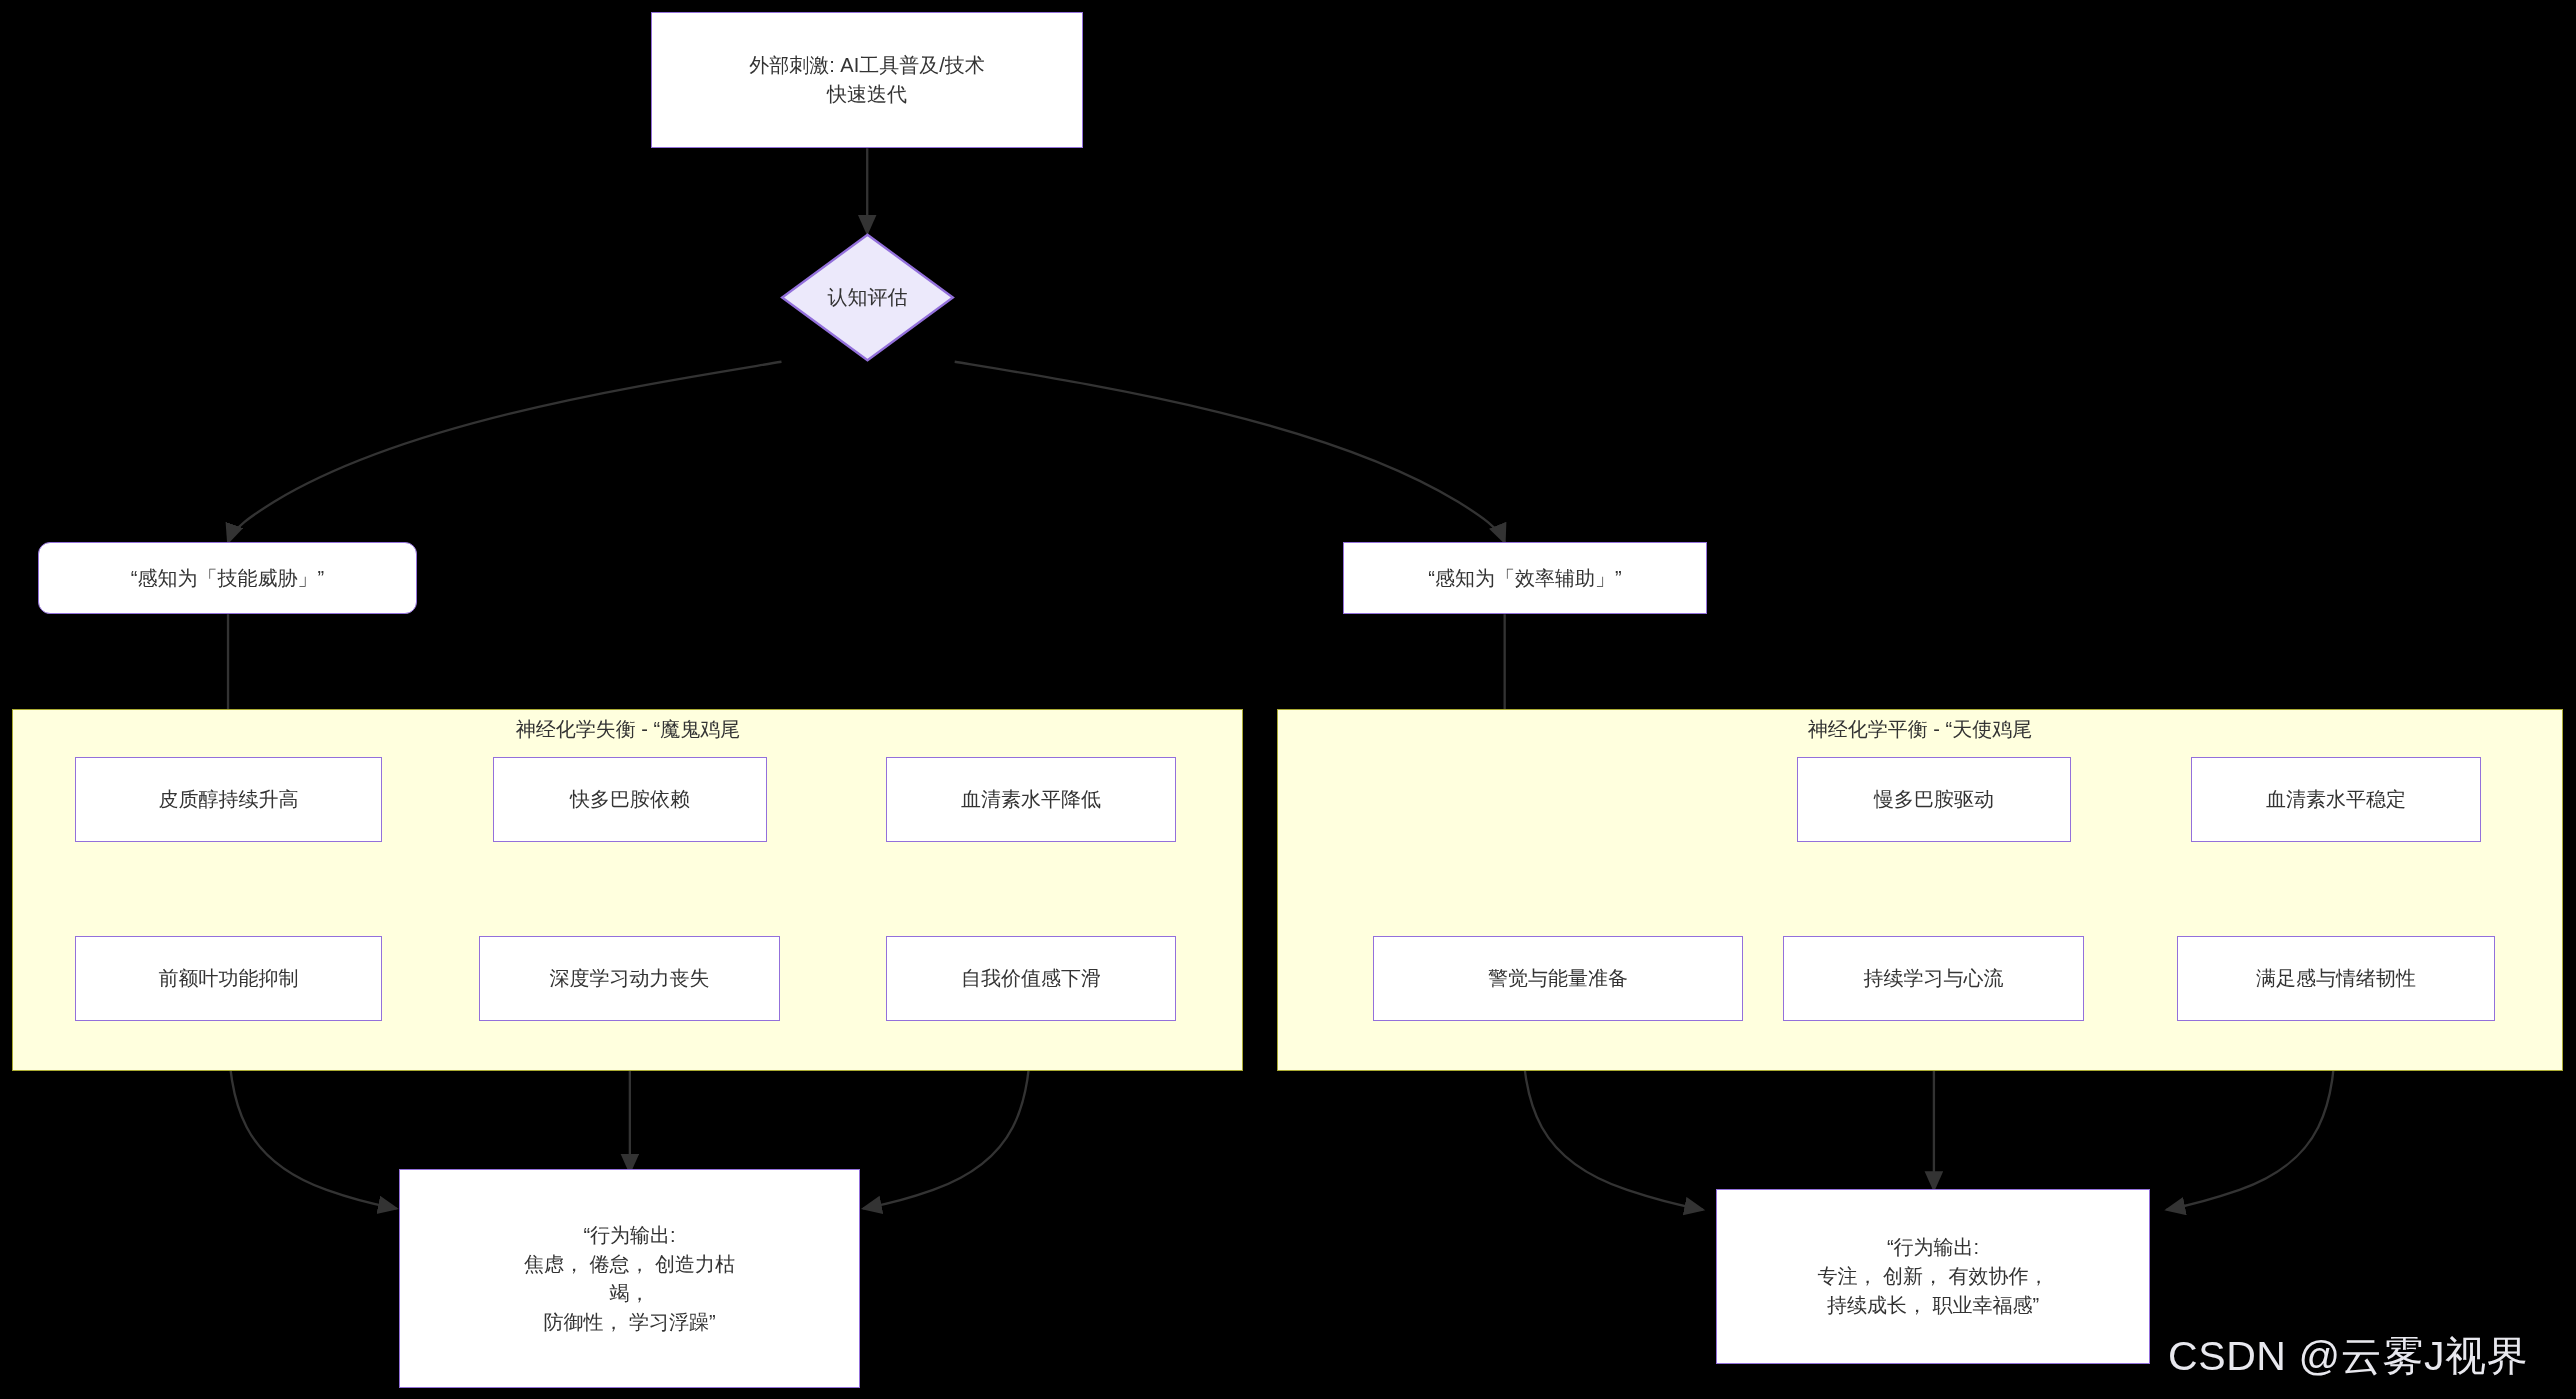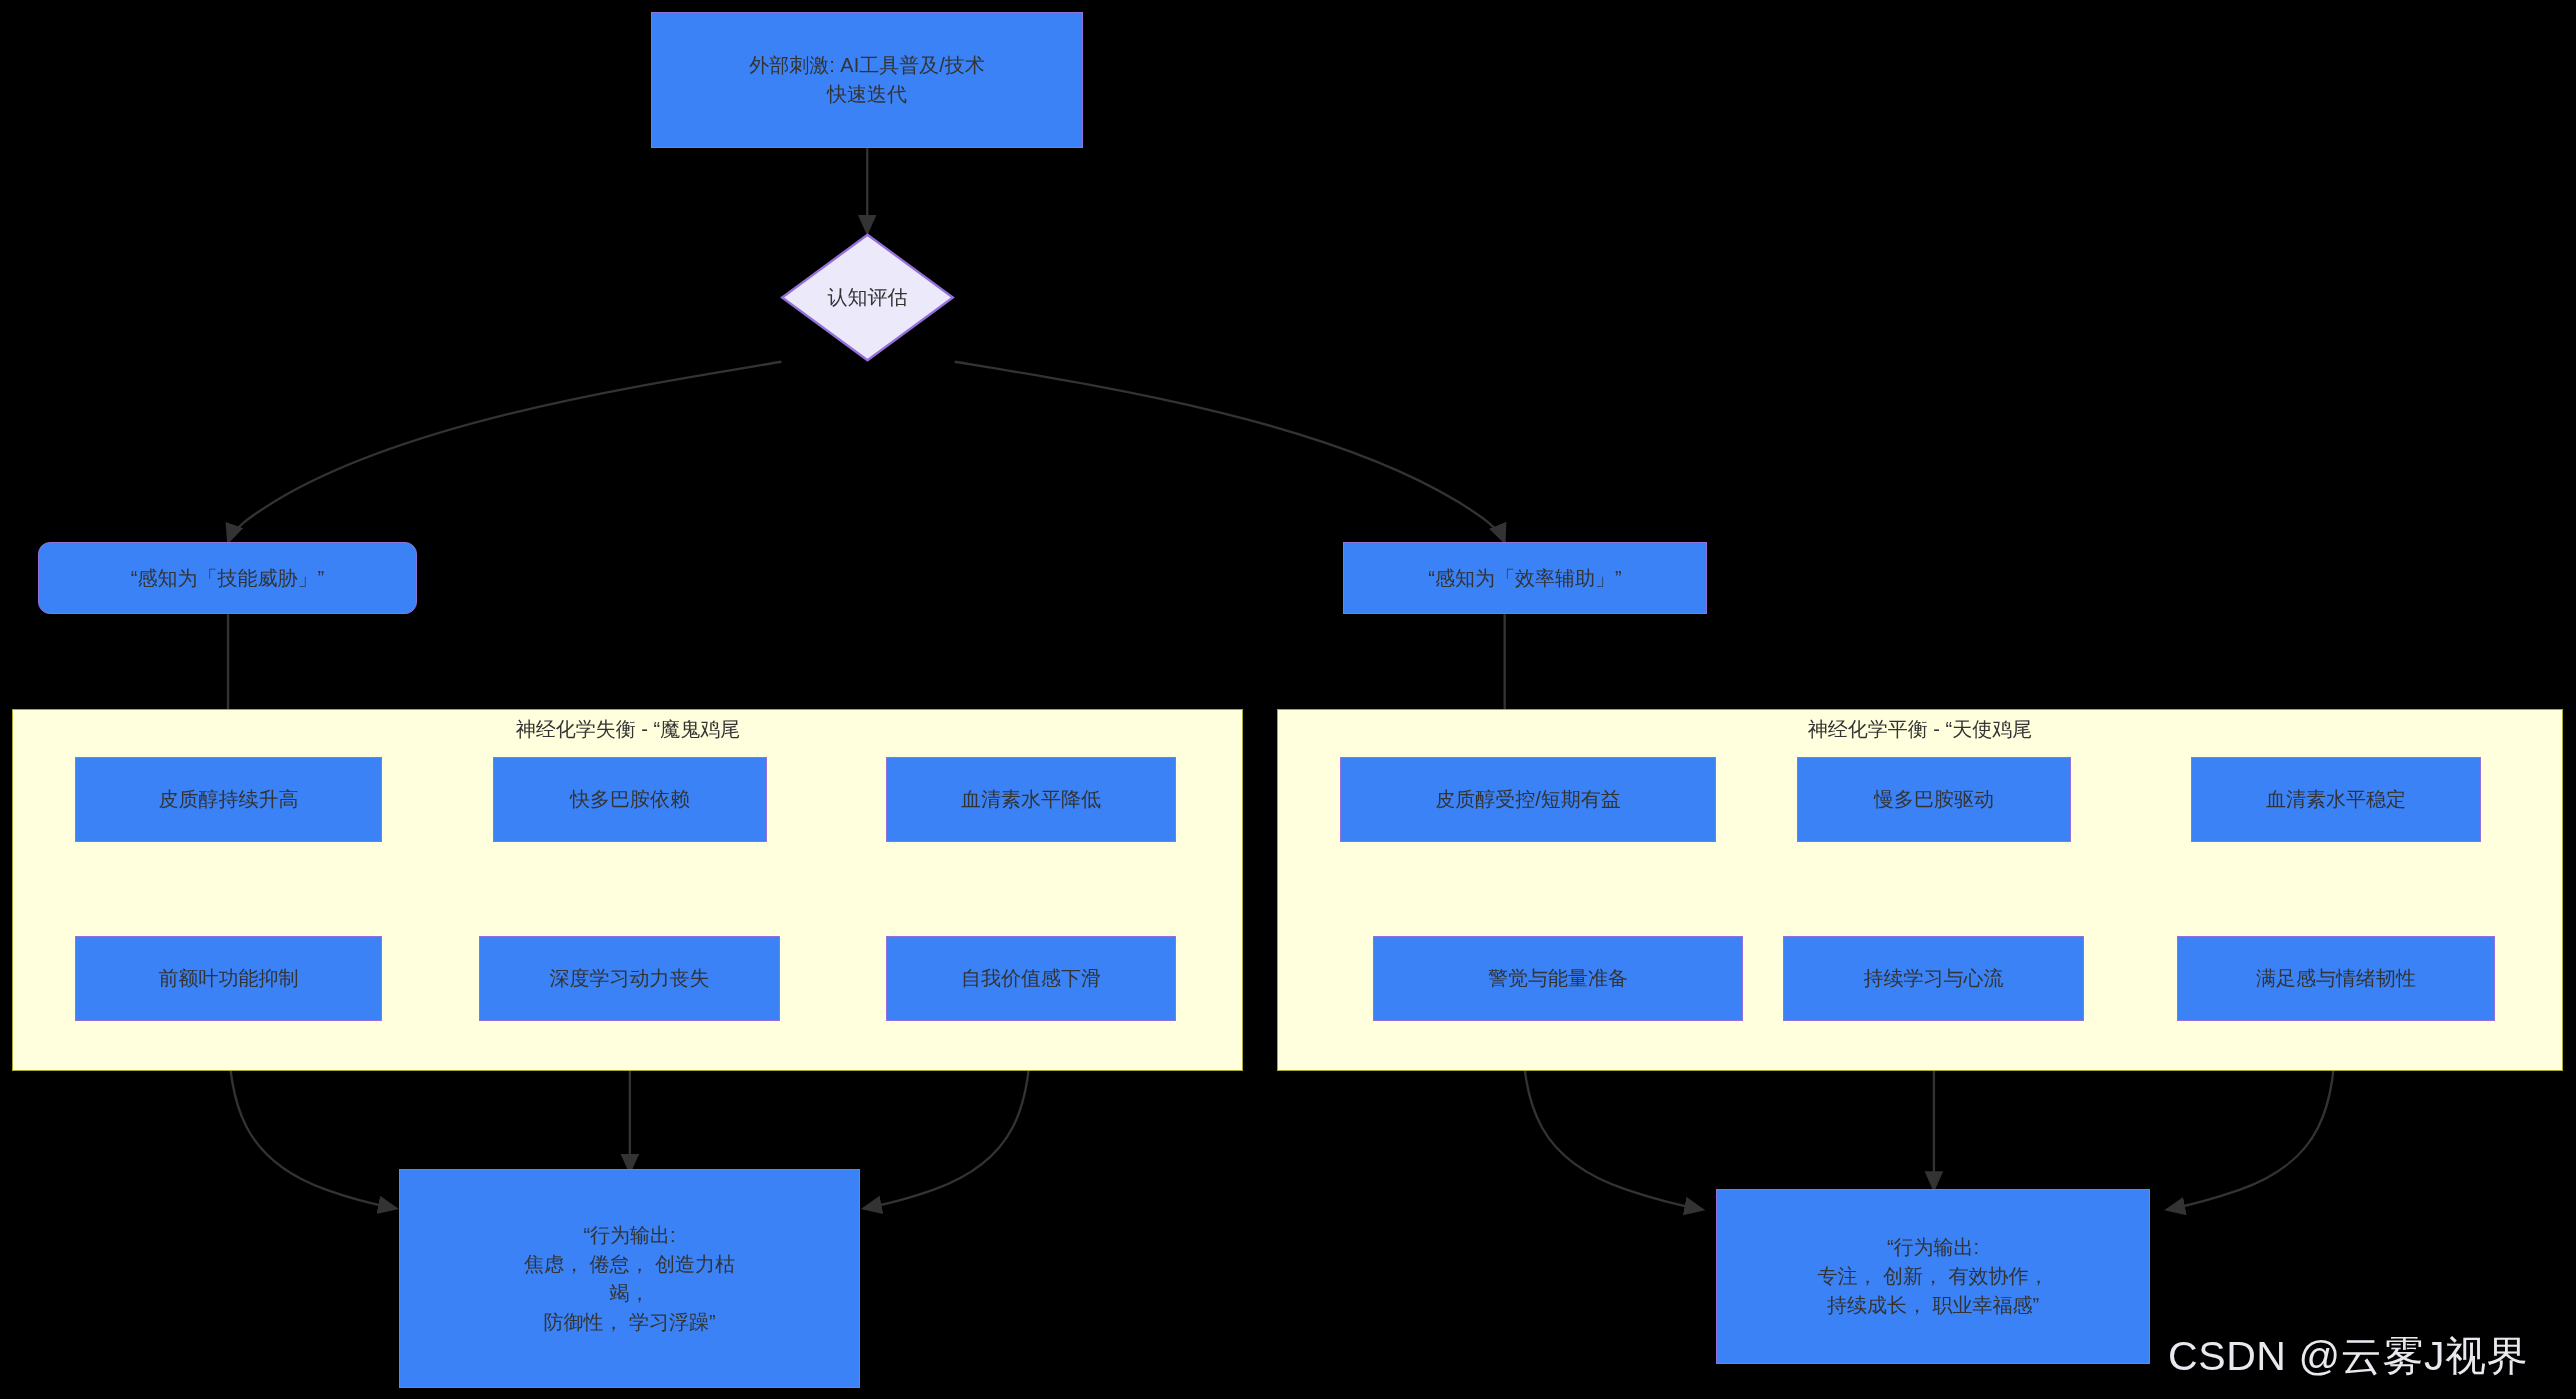--- a/index.html
+++ b/index.html
@@ -5,21 +5,21 @@
   html,body{margin:0;padding:0;background:#000;}
   body{
     font-family:"Liberation Sans","DejaVu Sans",sans-serif;
     width:2576px;height:1400px;overflow:hidden;position:relative;
   }
   #stage{position:absolute;left:0;top:0;width:2576px;height:1400px;background:#000;}
   svg.layer{position:absolute;left:0;top:0;width:2576px;height:1400px;overflow:visible;}
 
   .node-box{
     position:absolute;
-    background:#3b82f6;
+    background:#ffffff;
     border:1.7px solid #9370DB;
     box-sizing:border-box;
     display:flex;align-items:center;justify-content:center;
     text-align:center;
     color:#333333;
     font-size:20px;
     line-height:1.45;
     white-space:pre-line;
     padding:3.5px 5.8px;
   }
@@ -118,21 +118,20 @@
   <div class="node-box" style="left:1343px;top:542px;width:364px;height:72px;">“感知为「效率辅助」”</div>
 
   <div class="node-box" style="left:75px;top:757px;width:307px;height:85px;">皮质醇持续升高</div>
   <div class="node-box" style="left:493px;top:757px;width:274px;height:85px;">快多巴胺依赖</div>
   <div class="node-box" style="left:886px;top:757px;width:290px;height:85px;">血清素水平降低</div>
 
   <div class="node-box" style="left:75px;top:936px;width:307px;height:85px;">前额叶功能抑制</div>
   <div class="node-box" style="left:479px;top:936px;width:301px;height:85px;">深度学习动力丧失</div>
   <div class="node-box" style="left:886px;top:936px;width:290px;height:85px;">自我价值感下滑</div>
 
-  <div class="node-box" style="left:1340px;top:757px;width:376px;height:85px;">皮质醇受控/短期有益</div>
   <div class="node-box" style="left:1797px;top:757px;width:274px;height:85px;">慢多巴胺驱动</div>
   <div class="node-box" style="left:2191px;top:757px;width:290px;height:85px;">血清素水平稳定</div>
 
   <div class="node-box" style="left:1373px;top:936px;width:370px;height:85px;">警觉与能量准备</div>
   <div class="node-box" style="left:1783px;top:936px;width:301px;height:85px;">持续学习与心流</div>
   <div class="node-box" style="left:2177px;top:936px;width:318px;height:85px;">满足感与情绪韧性</div>
 
   <div class="node-box" style="left:399px;top:1169px;width:461px;height:219px;">“行为输出:
 焦虑， 倦怠， 创造力枯
 竭，

